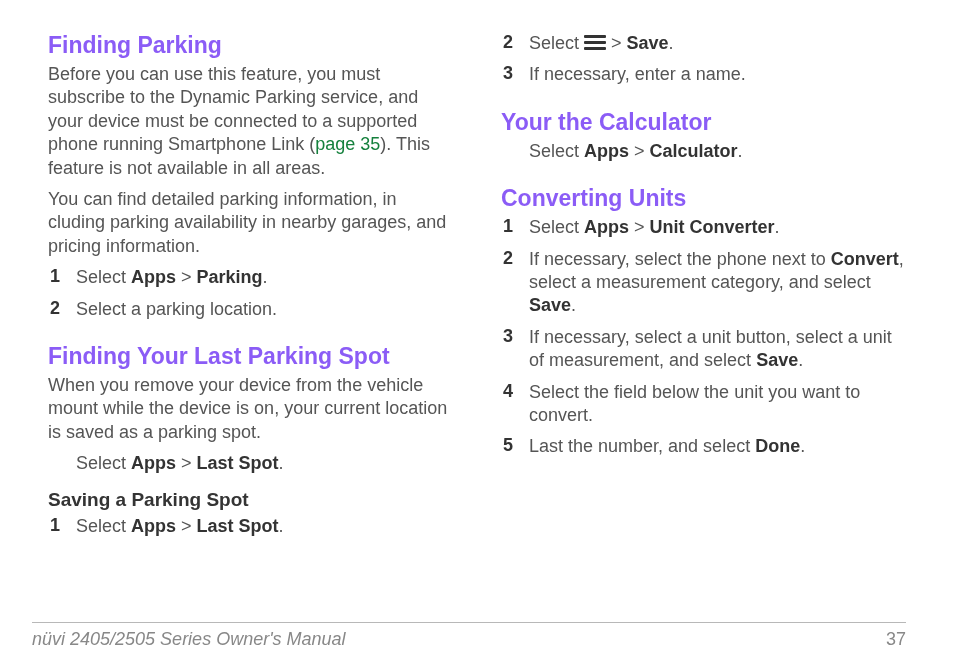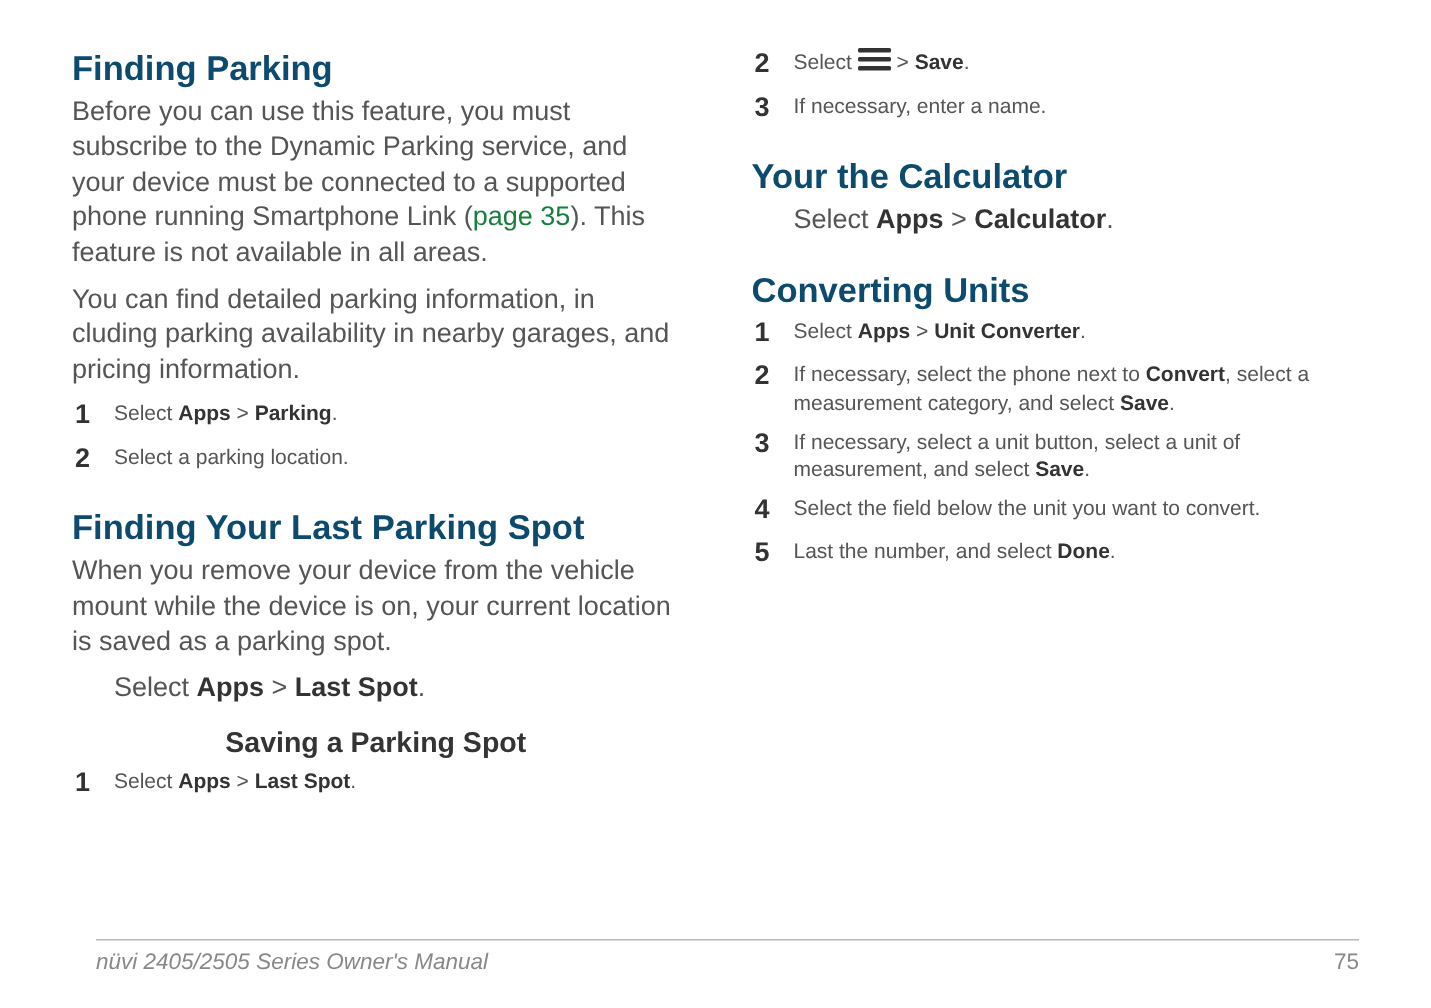--- a/index.html
+++ b/index.html
@@ -15,34 +15,33 @@
     .columns {
       display: flex;
       gap: 48px;
       height: 580px;
     }
     .column {
       flex: 1;
       min-width: 0;
     }
     h2 {
-      color: #0c4a6e;
+      color: #8b5cf6;
       font-size: 23px;
       font-weight: bold;
       margin-top: 22px;
       margin-bottom: 4px;
     }
     h2.first { margin-top: 0; }
     h3 {
       color: #343434;
       font-size: 19px;
       font-weight: bold;
       margin-top: 14px;
       margin-bottom: 4px;
-      text-align: center;
     }
     p {
       font-size: 18px;
       line-height: 1.3;
       margin-bottom: 8px;
       color: #555;
     }
     .step-list { list-style: none; }
     .step-item {
       display: flex;
@@ -50,21 +49,21 @@
       margin-bottom: 8px;
     }
     .step-num {
       font-weight: bold;
       color: #333;
       font-size: 18px;
       min-width: 28px;
       padding-left: 2px;
     }
     .step-body {
-      font-size: 14px;
+      font-size: 18px;
       line-height: 1.3;
       color: #555;
       flex: 1;
     }
     .step-body b, p b { color: #333; font-weight: bold; }
     .indent { padding-left: 28px; }
     .link { color: #15803d; }
     .menu-icon {
       display: inline-block;
       vertical-align: -2px;
@@ -74,28 +73,28 @@
     }
     .menu-icon span {
       display: block;
       height: 3px;
       background: #333;
       border-radius: 1px;
       margin-bottom: 3px;
     }
     .footer {
       position: absolute;
-      left: 64px;
+      left: 32px;
       right: 48px;
       bottom: 22px;
       border-top: 1px solid #b8b8b8;
       padding-top: 6px;
       display: flex;
       justify-content: space-between;
-      font-size: 15px;
+      font-size: 18px;
       font-style: italic;
       color: #888;
     }
     .footer .pagenum { font-style: normal; }
   </style>
 </head>
 <body>
 
 <div class="columns">
   <div class="column">
@@ -182,14 +181,14 @@
         <span class="step-body">
           <span>Last the number, and select </span><b>Done</b><span>.</span>
         </span>
       </div>
     </div>
   </div>
 </div>
 
 <div class="footer">
   <span>nüvi 2405/2505 Series Owner's Manual</span>
-  <span class="pagenum">75</span>
+  <span class="pagenum">37</span>
 </div>
 
 </body></html>

